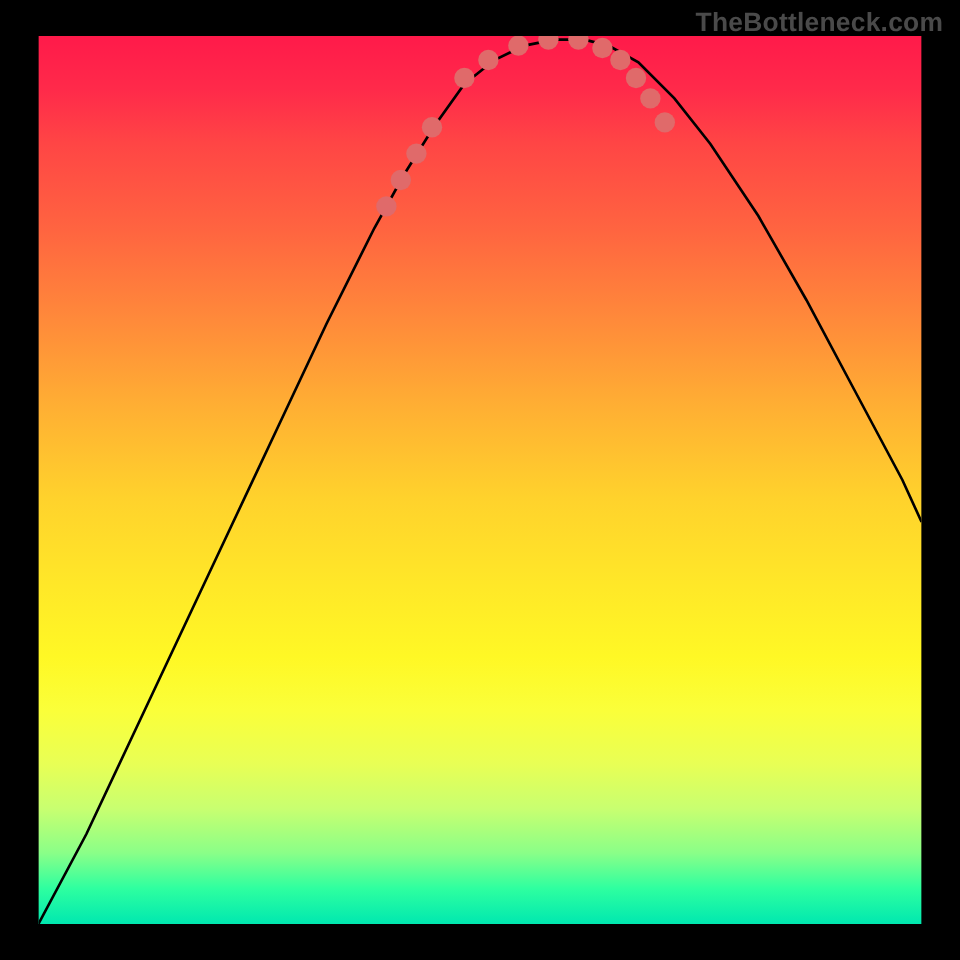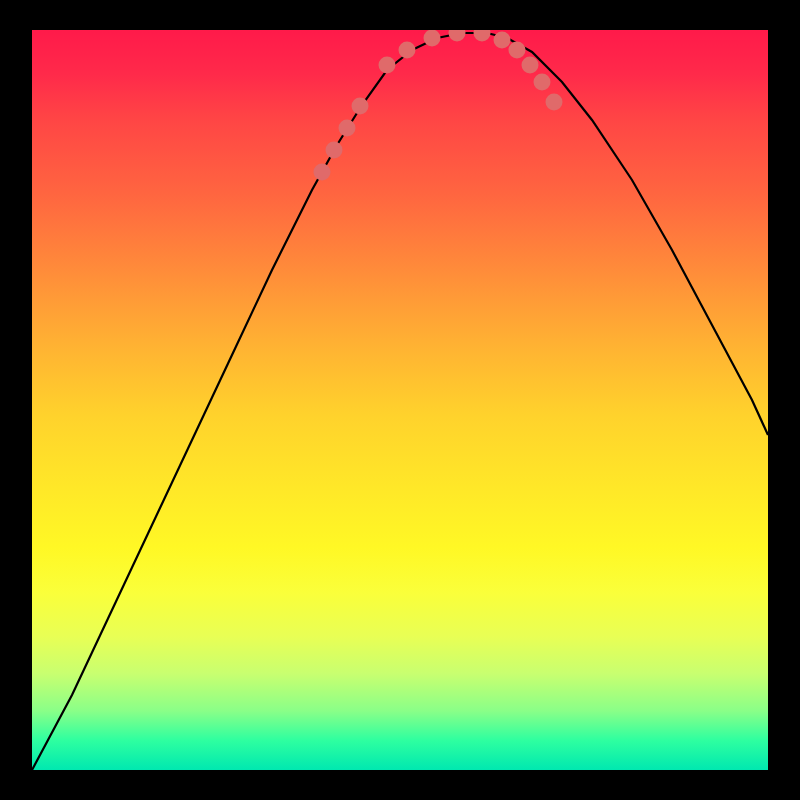--- a/index.html
+++ b/index.html
@@ -25,20 +25,21 @@
       #2effa0 96%,
       #00e8b0 100%
     );
   }
   svg.curve { position: absolute; top: 0; left: 0; width: 100%; height: 100%; }
 </style>
 </head>
 <body>
 
 <div class="frame">
+  <div class="watermark">TheBottleneck.com</div>
   <div class="plot-area">
     <div class="gradient-bg"></div>
     <svg class="curve" viewBox="0 0 736 740" preserveAspectRatio="none">
       <path id="curve-path" fill="none" stroke="#000" stroke-width="2.2" d="M0 740 L40 665 L80 580 L120 495 L160 410 L200 325 L240 240 L280 160 L305 115 L330 75 L355 40 L380 20 L405 8 L430 3 L455 3 L475 8 L500 22 L530 52 L560 90 L600 150 L640 220 L680 295 L720 370 L736 405"></path>
       <g id="dots-group">
           <circle cx="290" cy="142" r="8.5" fill="#e06a6a"></circle>
           <circle cx="302" cy="120" r="8.5" fill="#e06a6a"></circle>
           <circle cx="315" cy="98" r="8.5" fill="#e06a6a"></circle>
           <circle cx="328" cy="76" r="8.5" fill="#e06a6a"></circle>
           <circle cx="355" cy="35" r="8.5" fill="#e06a6a"></circle>

